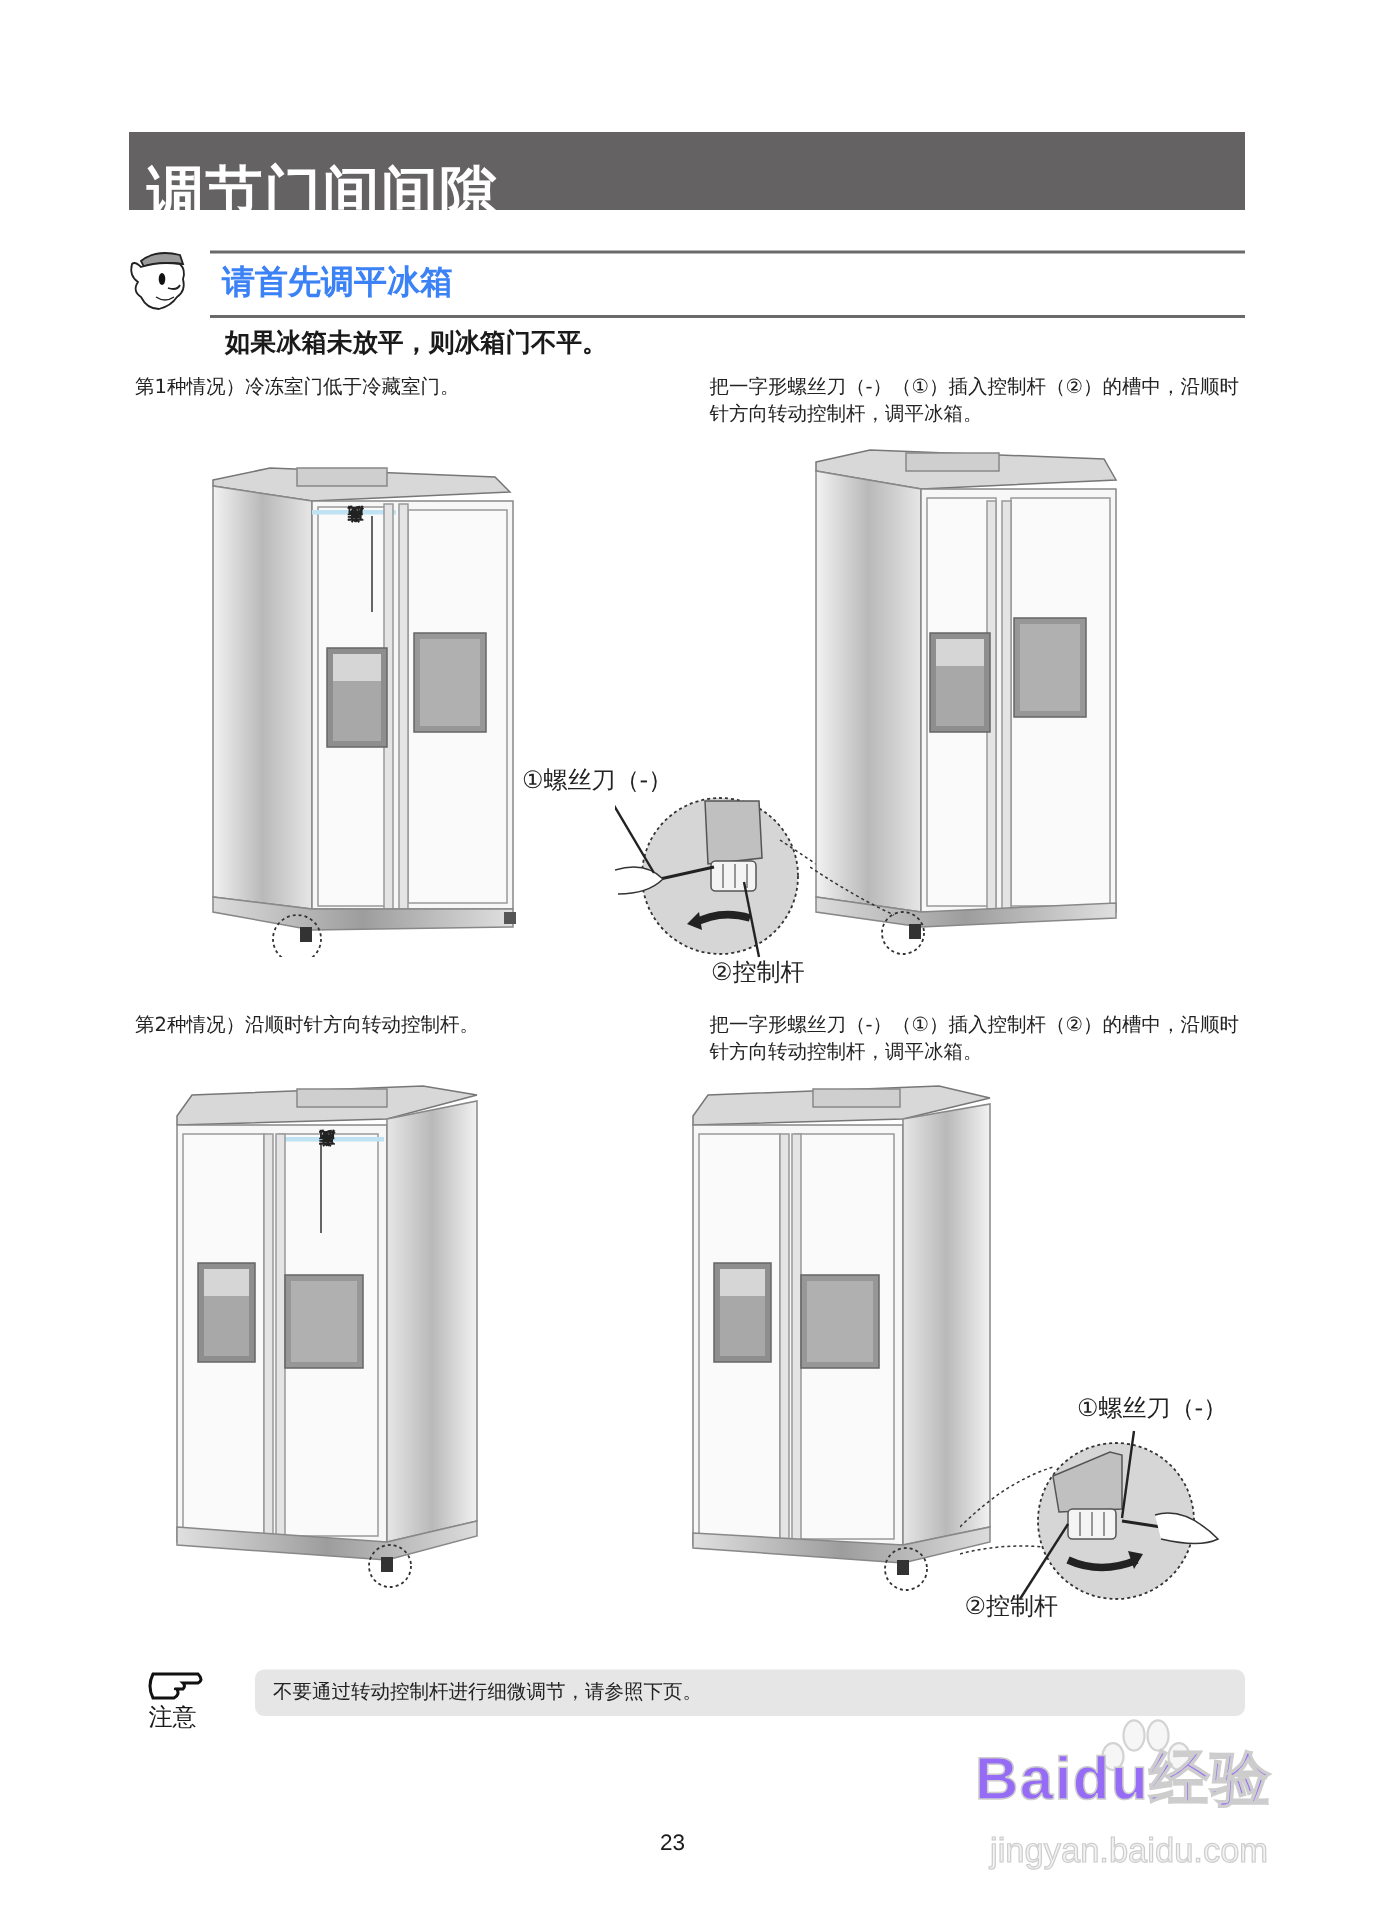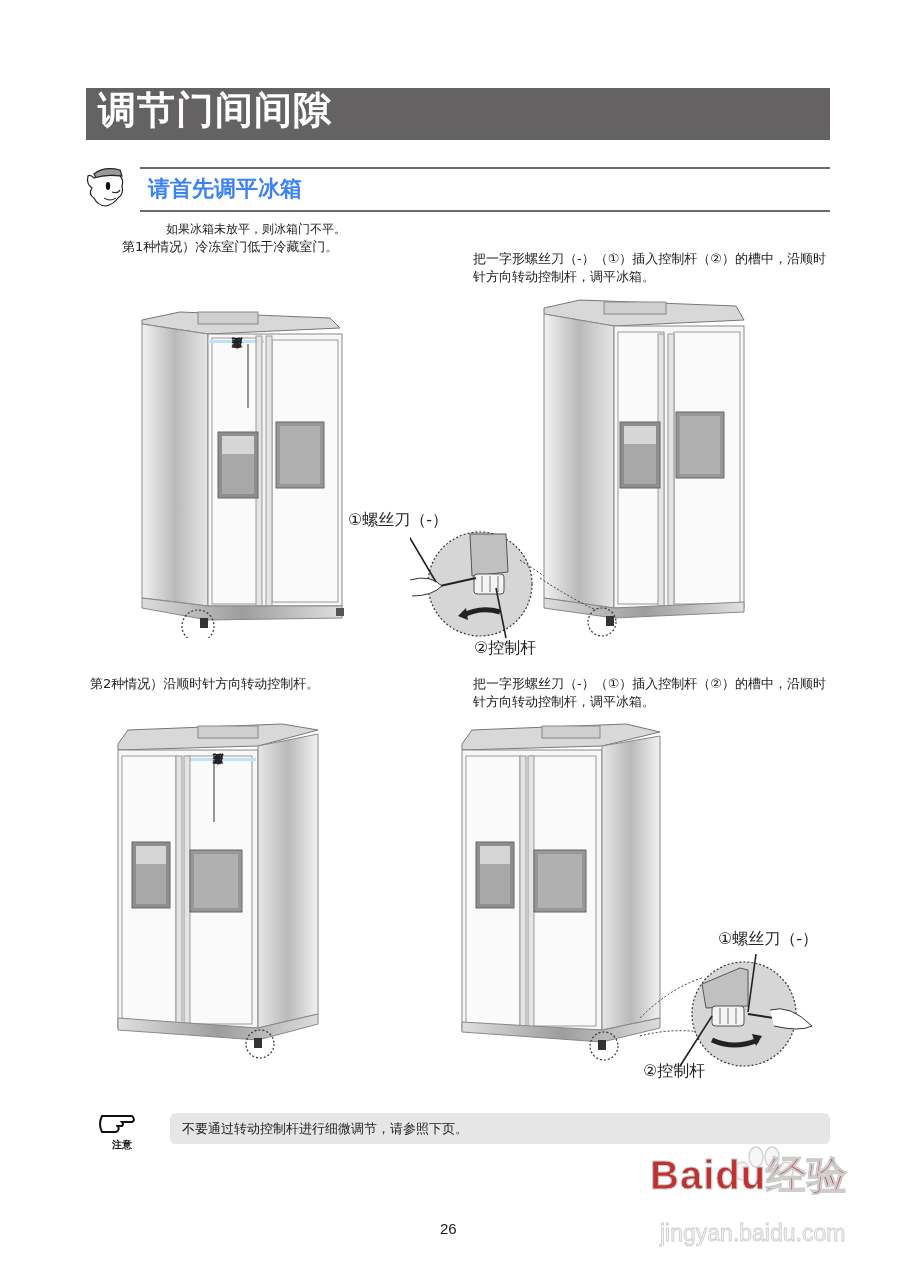--- a/index.html
+++ b/index.html
@@ -1,48 +1,48 @@
 <!DOCTYPE html>
 <html><head>
 <meta charset="utf-8">
 <style>
   * { box-sizing: border-box; margin: 0; padding: 0; }
   html, body { width: 919px; height: 1280px; background: #ffffff; overflow: hidden; }
   body { position: relative; font-family: "DejaVu Sans", "Liberation Sans", sans-serif; color: #1a1a1a; }
 
   .title-bar { position: absolute; left: 86px; top: 88px; width: 744px; height: 52px; background: #656263; }
-  .title-bar .title { position: absolute; left: 12px; top: 0; font-size: 38px; font-weight: bold; color: #ffffff; letter-spacing: 1px; line-height: 44px; }
+  .title-bar .title { position: absolute; left: 12px; top: 18px; font-size: 38px; font-weight: bold; color: #ffffff; letter-spacing: 1px; line-height: 44px; }
 
   .mascot { position: absolute; left: 84px; top: 164px; width: 52px; height: 46px; }
   .sec-rule-top { position: absolute; left: 140px; top: 167px; width: 690px; height: 2px; background: #6a6a6a; }
   .sec-rule-bot { position: absolute; left: 140px; top: 210px; width: 690px; height: 2px; background: #6a6a6a; }
   .sec-title { position: absolute; left: 148px; top: 174px; font-size: 22px; font-weight: bold; line-height: 30px; color: #3b82f6; }
 
-  .intro { position: absolute; left: 166px; top: 220px; font-size: 12px; font-weight: normal; line-height: 18px; }
+  .intro { position: absolute; left: 150px; top: 220px; font-size: 17px; font-weight: bold; line-height: 18px; }
 
   .caption { position: absolute; font-size: 13px; line-height: 18px; color: #222; }
-  .cap1 { left: 90px; top: 238px; margin-left: 32px; }
+  .cap1 { left: 90px; top: 250px; }
   .cap2 { left: 473px; top: 250px; width: 365px; }
   .cap3 { left: 90px; top: 675px; }
   .cap4 { left: 473px; top: 675px; width: 365px; }
 
   .fig { position: absolute; }
   .fig svg { display: block; }
 
   .label { position: absolute; font-size: 16px; line-height: 14px; color: #222; white-space: nowrap; }
 
   .note-icon { position: absolute; left: 98px; top: 1112px; width: 40px; height: 44px; }
-  .note-word { position: absolute; left: 112px; top: 1136px; font-size: 10px; font-weight: bold; line-height: 18px; }
+  .note-word { position: absolute; left: 99px; top: 1136px; font-size: 16px; font-weight: normal; line-height: 18px; }
   .note-box { position: absolute; left: 170px; top: 1113px; width: 660px; height: 31px; background: #e6e6e6; border-radius: 6px; padding-left: 24px; }
   .note-box .note-text { position: absolute; left: 12px; top: 7px; font-size: 13px; line-height: 17px; color: #222; }
 
   .page-num { position: absolute; left: 440px; top: 1220px; font-size: 15px; line-height: 18px; font-family: "Liberation Sans", sans-serif; }
 
   .watermark { position: absolute; left: 650px; top: 1145px; width: 220px; height: 100px; opacity: 0.9; }
-  .watermark .wm-brand { position: absolute; left: 0; top: 8px; font-size: 40px; font-weight: bold; color: #b91c1c; letter-spacing: 1px; -webkit-text-stroke: 1px #c8c8c8; line-height: 44px; font-family: "Liberation Sans", sans-serif; }
+  .watermark .wm-brand { position: absolute; left: 0; top: 19px; font-size: 40px; font-weight: bold; color: #8b5cf6; letter-spacing: 1px; -webkit-text-stroke: 1px #c8c8c8; line-height: 44px; font-family: "Liberation Sans", sans-serif; }
   .watermark .wm-url { position: absolute; left: 10px; top: 78px; font-size: 23px; color: #f2f2f2; -webkit-text-stroke: 0.8px #c8c8c8; line-height: 20px; font-family: "Liberation Sans", sans-serif; }
 </style>
 </head>
 <body>
 
 <div class="title-bar">
   <div class="title">调节门间间隙</div>
 </div>
 
 <div class="mascot">
@@ -261,13 +261,13 @@
   <svg style="position:absolute; left:78px; top:0px;" width="70" height="40" viewBox="0 0 70 40">
     <ellipse cx="14" cy="26" rx="7" ry="9" fill="#f6f6f6" stroke="#cfcfcf" stroke-width="1.5"></ellipse>
     <ellipse cx="28" cy="12" rx="7" ry="10" fill="#f6f6f6" stroke="#cfcfcf" stroke-width="1.5"></ellipse>
     <ellipse cx="44" cy="12" rx="7" ry="10" fill="#f6f6f6" stroke="#cfcfcf" stroke-width="1.5"></ellipse>
     <ellipse cx="58" cy="26" rx="7" ry="9" fill="#f6f6f6" stroke="#cfcfcf" stroke-width="1.5"></ellipse>
   </svg>
   <div class="wm-brand">Baidu经验</div>
   <div class="wm-url">jingyan.baidu.com</div>
 </div>
 
-<div class="page-num">26</div>
+<div class="page-num">23</div>
 
 </body></html>

